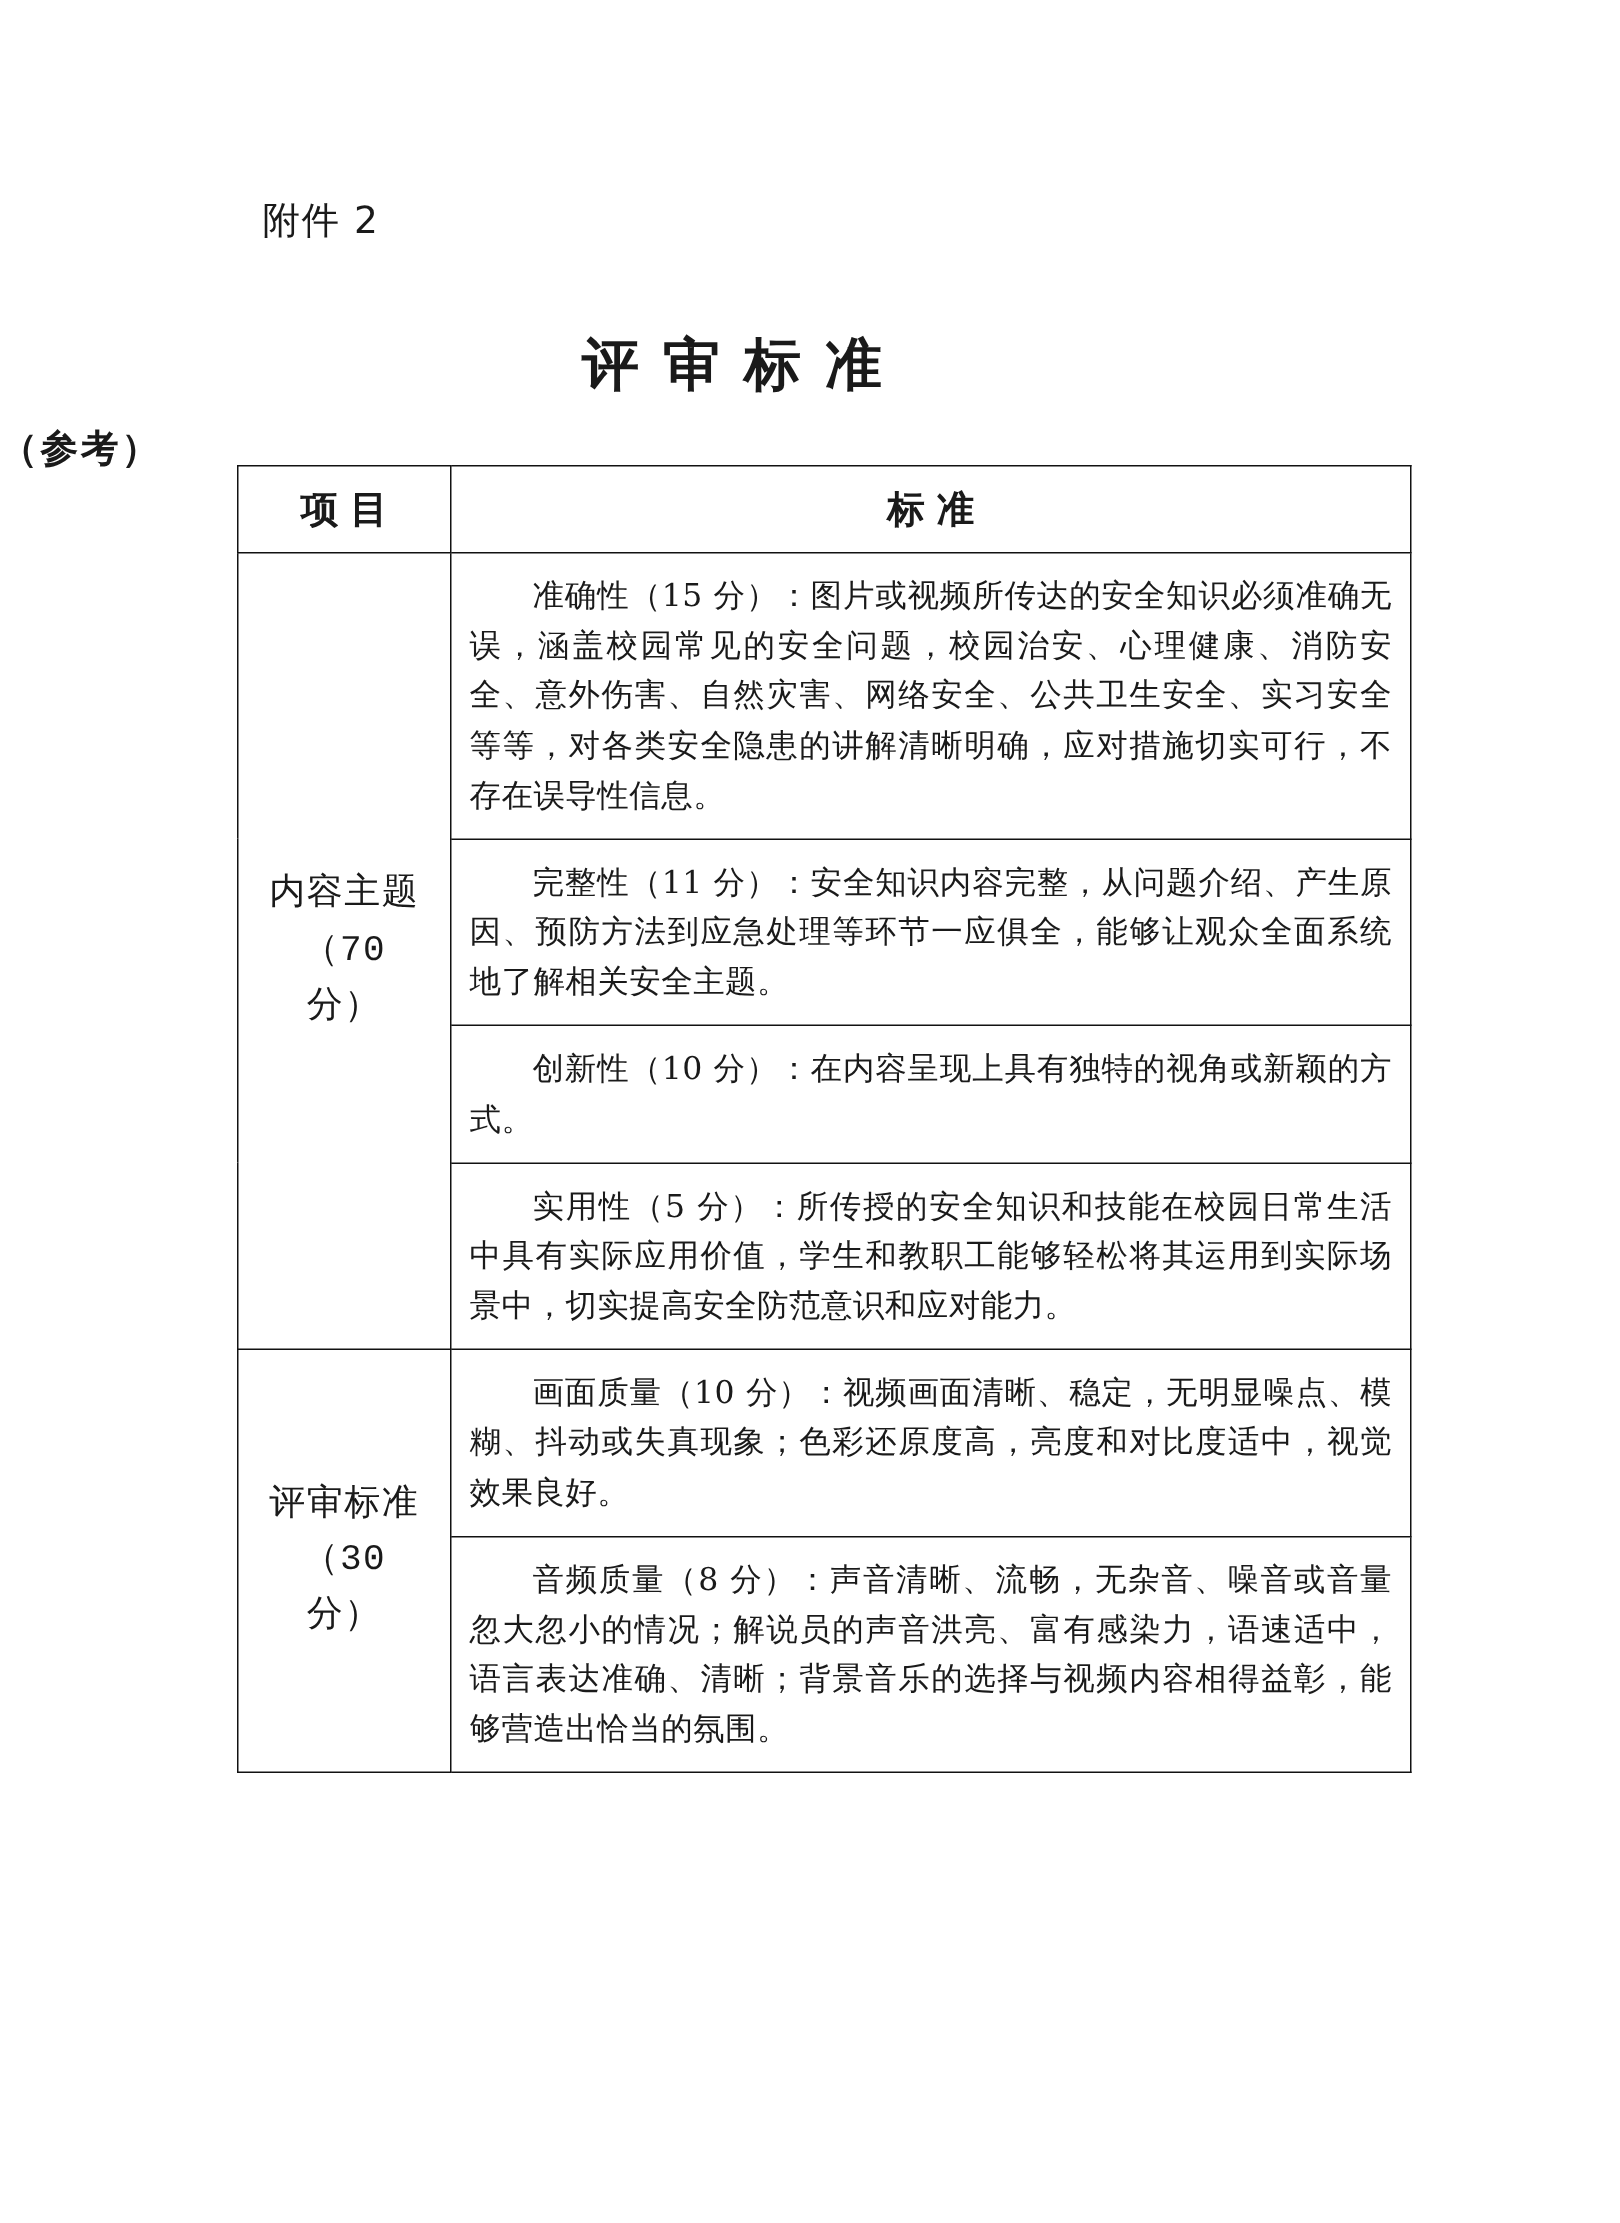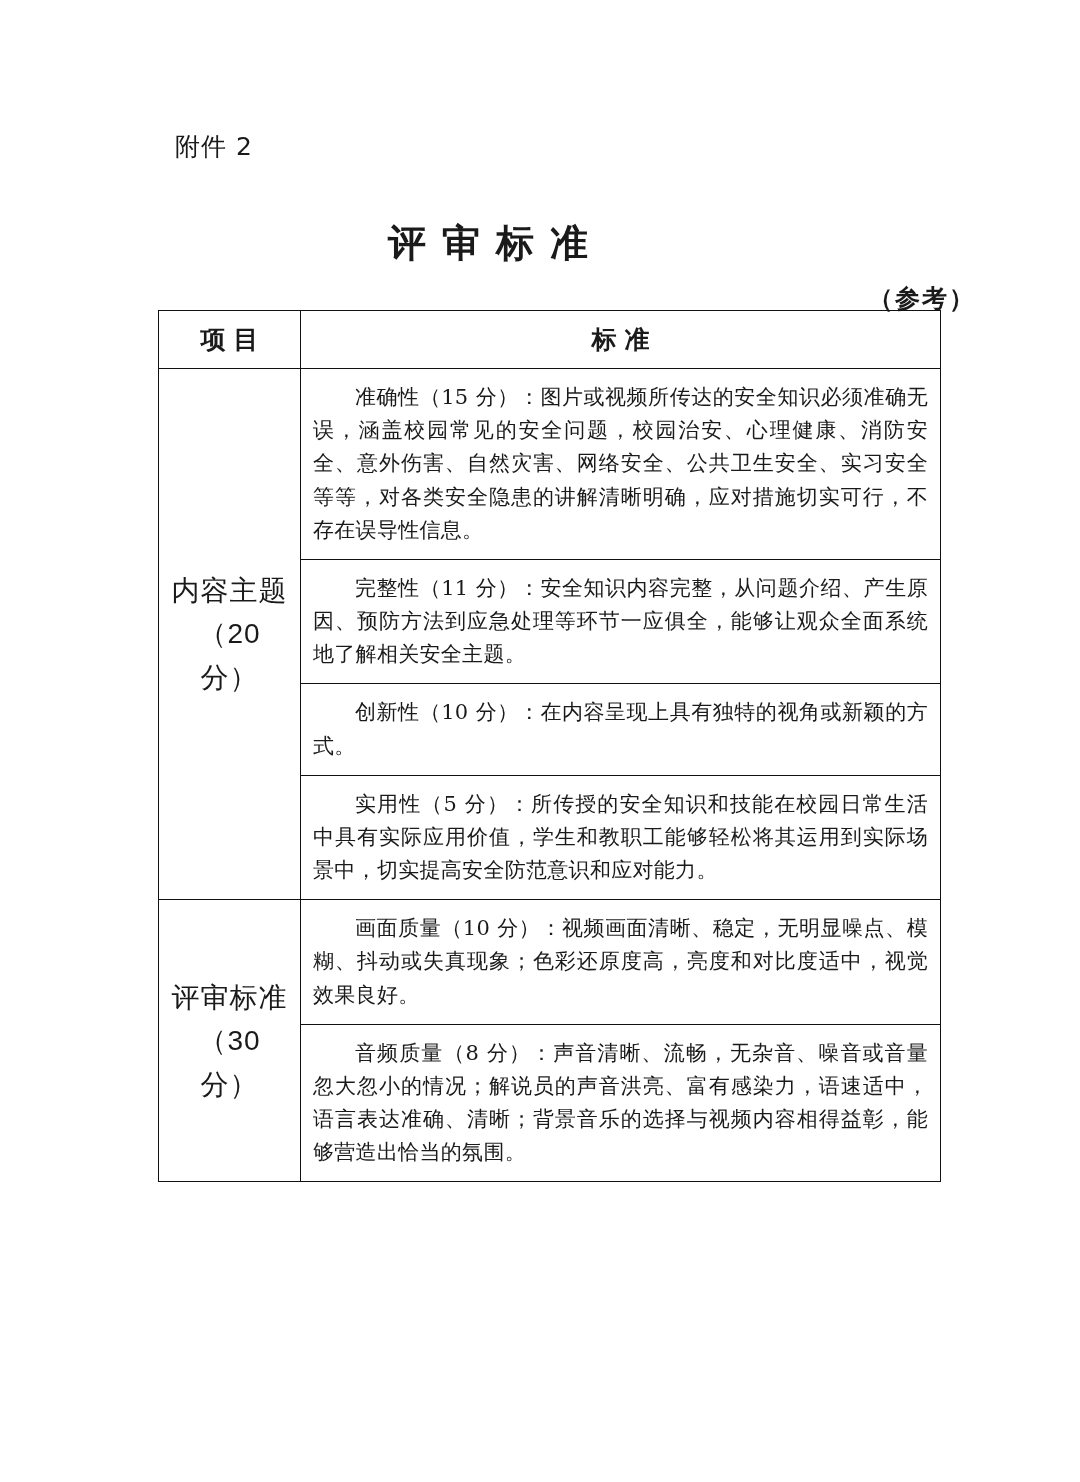--- a/index.html
+++ b/index.html
@@ -40,21 +40,21 @@
     font-weight: bold;
     letter-spacing: 16px;
     text-indent: 16px;
     font-family: "DejaVu Serif", "Liberation Serif", serif;
   }
   .doc-subtitle {
     position: absolute;
     left: 0;
     right: 0;
     top: 282px;
-    text-align: right;
+    text-align: left;
     font-size: 25px;
     font-weight: bold;
     letter-spacing: 2px;
     font-family: "DejaVu Serif", "Liberation Serif", serif;
   }
   table.criteria {
     position: absolute;
     left: 158px;
     top: 310px;
     width: 782px;
@@ -73,25 +73,25 @@
     text-align: center;
     font-size: 25px;
     font-weight: 600;
     letter-spacing: 8px;
     text-indent: 8px;
     padding: 10px 0 12px 0;
     font-family: "DejaVu Serif", "Liberation Serif", serif;
   }
   .cat-cell {
     text-align: center;
-    font-size: 28px;
+    font-size: 24px;
     line-height: 1.55;
     letter-spacing: 1px;
     padding: 6px 4px;
-    font-family: Liberation Sans, sans-serif;
+    font-family: Liberation Mono, monospace;
     margin-left: 10px;
   }
   .cat-cell .line2 { display: block; }
 
   .std-cell {
     font-size: 21px;
     line-height: 1.58;
     letter-spacing: 0.3px;
     padding: 11px 14px 12px 16px;
     text-align: justify;
@@ -117,21 +117,21 @@
     </colgroup>
     <tbody>
       <tr>
         <td class="hdr">项目</td>
         <td class="hdr">标准</td>
       </tr>
 
       <tr>
         <td class="cat-cell" rowspan="4">
           <span>内容主题</span>
-          <span class="line2">（20 分）</span>
+          <span class="line2">（70 分）</span>
         </td>
         <td class="std-cell">准确性（15 分）：图片或视频所传达的安全知识必须准确无误，涵盖校园常见的安全问题，校园治安、心理健康、消防安全、意外伤害、自然灾害、网络安全、公共卫生安全、实习安全等等，对各类安全隐患的讲解清晰明确，应对措施切实可行，不存在误导性信息。</td>
       </tr>
       <tr>
         <td class="std-cell">完整性（11 分）：安全知识内容完整，从问题介绍、产生原因、预防方法到应急处理等环节一应俱全，能够让观众全面系统地了解相关安全主题。</td>
       </tr>
       <tr>
         <td class="std-cell">创新性（10 分）：在内容呈现上具有独特的视角或新颖的方式。</td>
       </tr>
       <tr>

